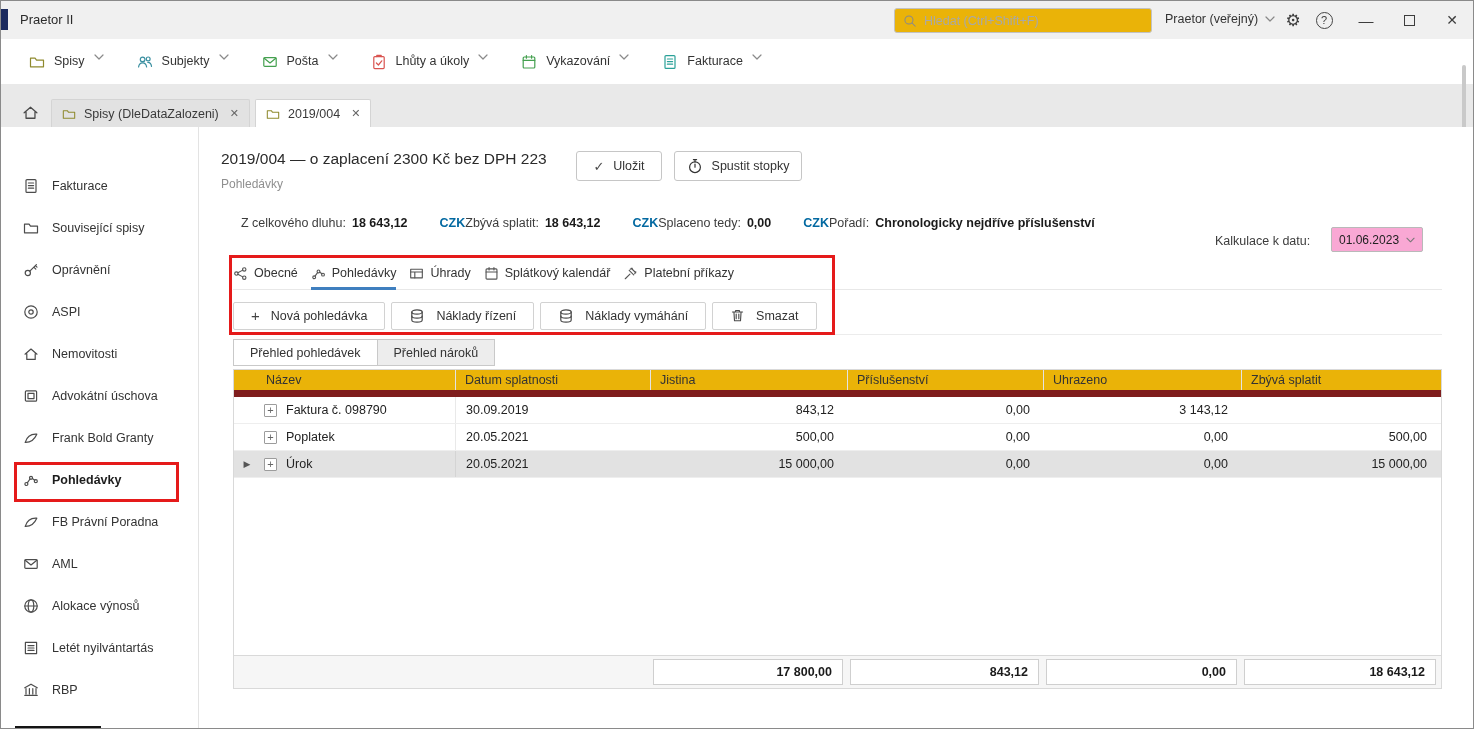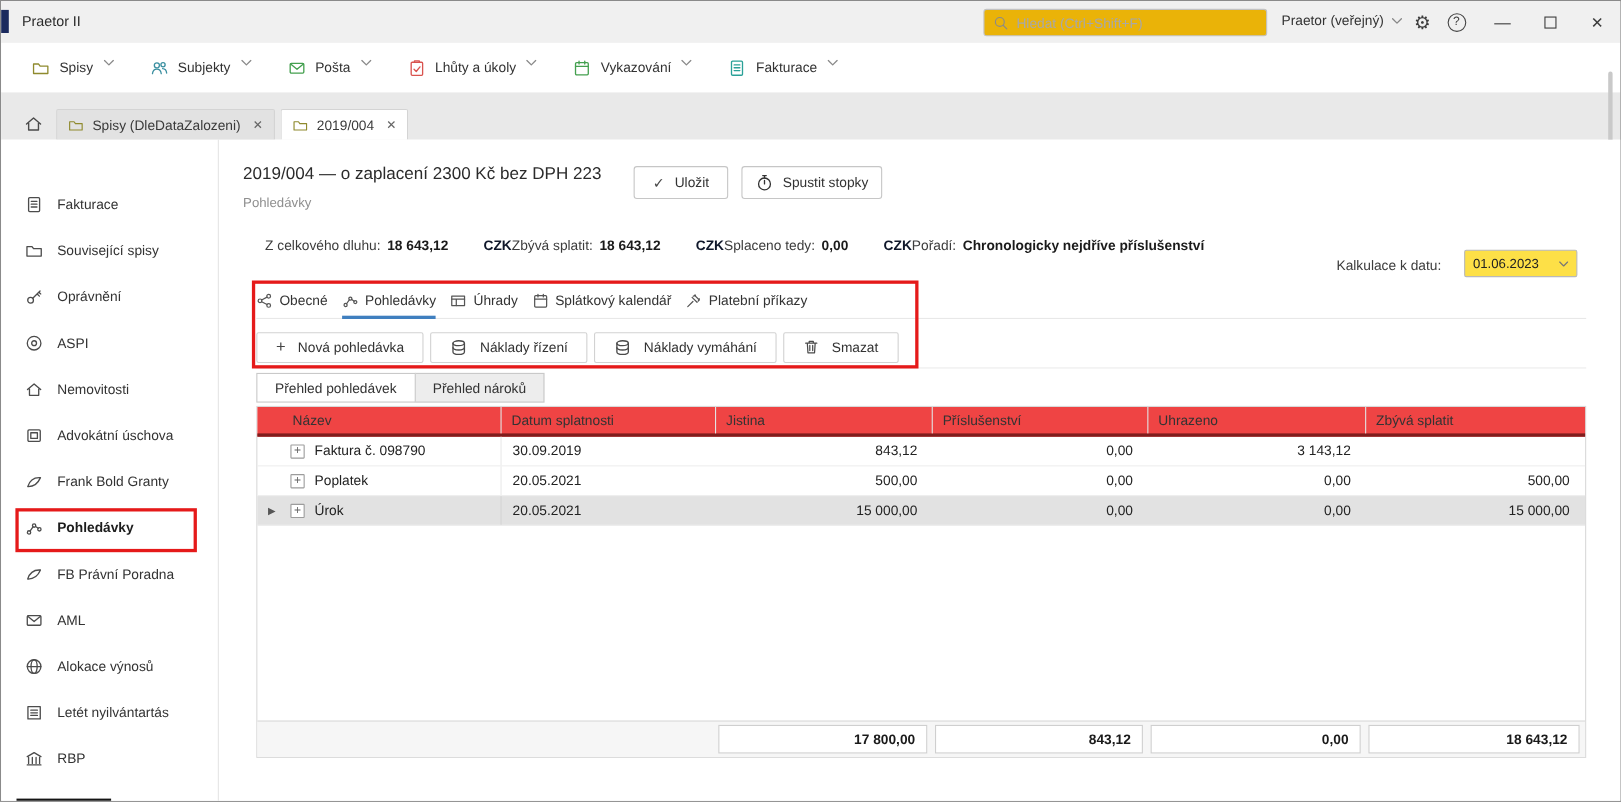--- a/index.html
+++ b/index.html
@@ -68,24 +68,24 @@
   .btn { position: absolute; height: 30px; border: 1px solid #c6c6c6; border-radius: 3px; background: #fff;
          display: flex; align-items: center; justify-content: center; gap: 9px; color: #333; }
   .save-btn { left: 377px; top: 24px; width: 86px; }
   .timer-btn { left: 475px; top: 24px; width: 128px; }
   .check-glyph { color: #4a4a4a; font-size: 13px; }
 
   .summary { position: absolute; left: 42px; top: 89px; display: flex; align-items: flex-end;
              color: #3c3c3c; white-space: nowrap; }
   .sum-label { } .sum-label:first-child { margin-left: 0; }
   .sum-value { font-weight: bold; color: #1a1a1a; margin-left: 6px; }
-  .sum-cur { font-weight: bold; color: #0f172a; margin-left: 12px; padding-left: 20px; }
+  .sum-cur { font-weight: bold; color: #0369a1; margin-left: 12px; padding-left: 20px; }
   .calc-label { position: absolute; left: 1016px; top: 107px; color: #3c3c3c; }
-  .calc-select { position: absolute; left: 1132px; top: 100px; width: 103px; height: 25px;
-                 border: 1px solid #b9b9b9; border-radius: 2px; background: #fde047; display: flex;
+  .calc-select { position: absolute; left: 1132px; top: 100px; width: 92px; height: 25px;
+                 border: 1px solid #b9b9b9; border-radius: 2px; background: #f9a8d4; display: flex;
                  align-items: center; justify-content: space-between; padding: 0 7px;
                  font-size: 12px; color: #222; }
   .calc-select .chev { color: #777; }
 
   .tabstrip { position: absolute; left: 34px; top: 130px; width: 1209px; height: 33px;
               display: flex; align-items: center; gap: 13px; border-bottom: 1px solid #e8e8e8; text-align: center; }
   .mtab { display: flex; align-items: center; gap: 6px; height: 100%; position: relative; color: #333; }
   .mtab .ticon { color: #555; display: flex; }
   .mtab.active::after { content: ""; position: absolute; left: 0; right: 0; bottom: -1px;
                         height: 3px; background: #3f7fbf; }
@@ -100,21 +100,21 @@
 
   .subtabs { position: absolute; left: 34px; top: 212px; display: flex; }
   .stab { height: 27px; display: flex; align-items: center; padding: 0 16px;
           border: 1px solid #c9c9c9; background: #ededed; color: #333; }
   .stab + .stab { margin-left: -1px; }
   .stab.active { background: #fff; z-index: 2; }
 
   .table { position: absolute; left: 34px; top: 242px; width: 1209px; height: 320px;
            border: 1px solid #d9d9d9; display: flex; flex-direction: column; background: #fff; }
   .grid { display: grid; grid-template-columns: 222px 195px 197px 196px 198px 199px; align-items: stretch; }
-  .thead { height: 27px; background: #ef4444; border-bottom: 3px solid #7f1d1d; color: #333; }
+  .thead { height: 27px; background: #eab308; border-bottom: 7px solid #7f1d1d; color: #333; }
   .thead > div { display: flex; align-items: center; padding-left: 9px; border-right: 1px solid #e3e3e3; }
   .thead > div:first-child { padding-left: 32px; }
   .thead > div:last-child { border-right: none; }
   .row { height: 27px; border-bottom: 1px solid #eeeeee; color: #222; }
   .row.selected { background: #e2e2e2; }
   .cell-name { display: flex; align-items: center; height: 100%; gap: 9px; padding-left: 5px;
                border-right: 1px solid #e9e9e9; }
   .row.selected .cell-name { border-right-color: #d4d4d4; }
   .gutter { width: 16px; text-align: center; color: #555; font-size: 9px; flex: none; }
   .plusbox { width: 13px; height: 13px; border: 1px solid #9c9c9c; border-radius: 1px; color: #666;

